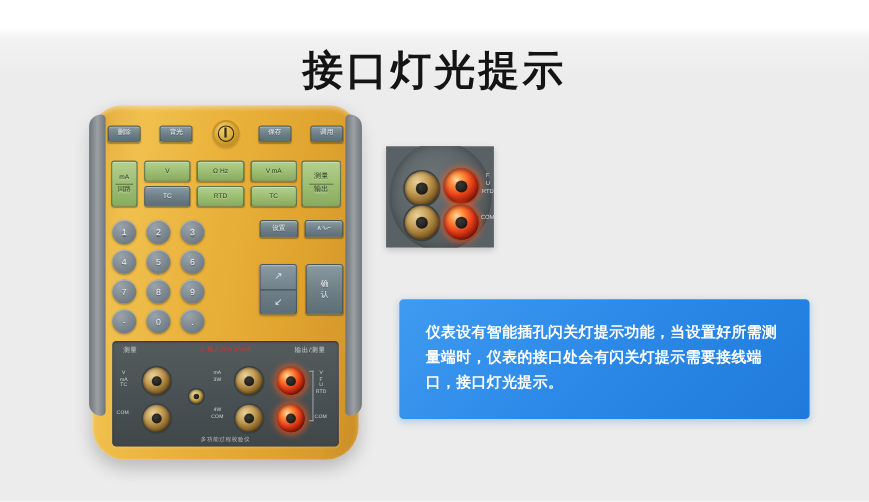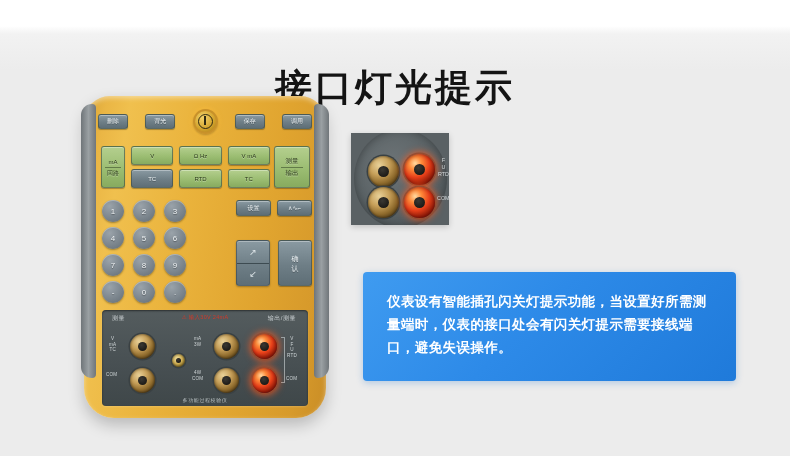--- a/index.html
+++ b/index.html
@@ -16,21 +16,20 @@
   
   .page-title {
     position: absolute;
     top: 43px; left: 0; right: 0;
     text-align: center;
     font-size: 37px;
     font-weight: 700;
     letter-spacing: 3px;
     color: #141414;
     line-height: 1.15;
-    margin-top: 24px;
   }
 
   
   .device {
     position: absolute;
     left: 84px; top: 96px;
     width: 242px; height: 322px;
   }
   .device-body {
     position: absolute;
@@ -429,14 +428,14 @@
   <div class="jack lit" style="left:53px; top:21px;"></div>
   <div class="jack" style="left:17px; top:54px;"></div>
   <div class="jack lit" style="left:53px; top:54px;"></div>
   <div class="inset-text" style="left:87px; top:24px; white-space:pre;">F
 U
 RTD</div>
   <div class="inset-text" style="left:86px; top:62px;">COM</div>
 </div>
 
 <div class="callout">
-  <p>仪表设有智能插孔闪关灯提示功能，当设置好所需测量端时，仪表的接口处会有闪关灯提示需要接线端口，避免失误操作。</p>
+  <p>仪表设有智能插孔闪关灯提示功能，当设置好所需测量端时，仪表的接口处会有闪关灯提示需要接线端口，接口灯光提示。</p>
 </div>
 
 </body></html>

